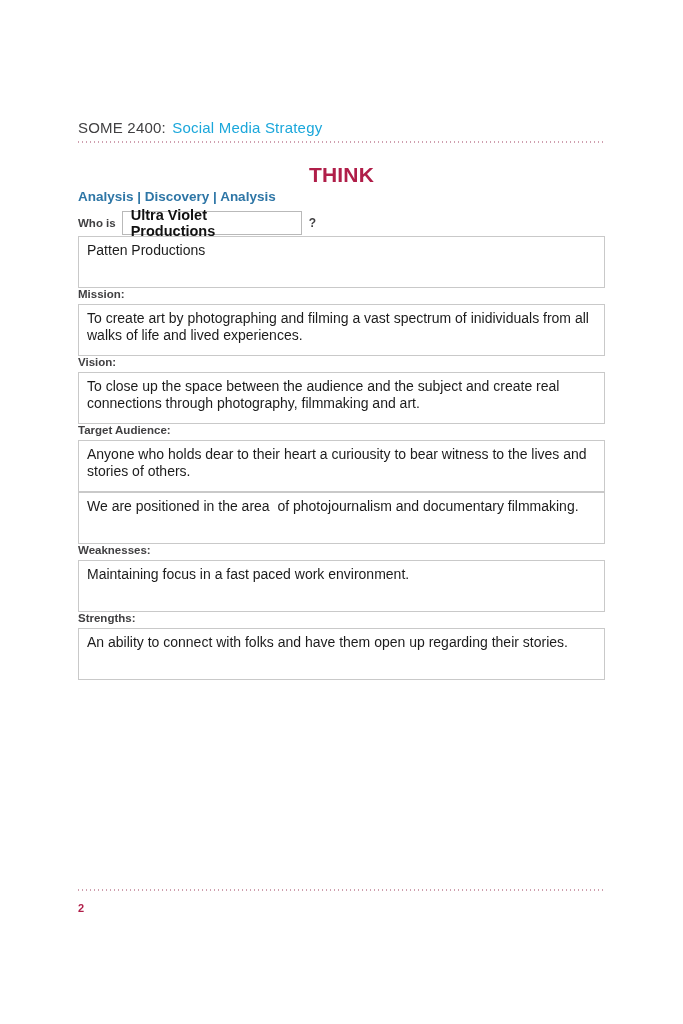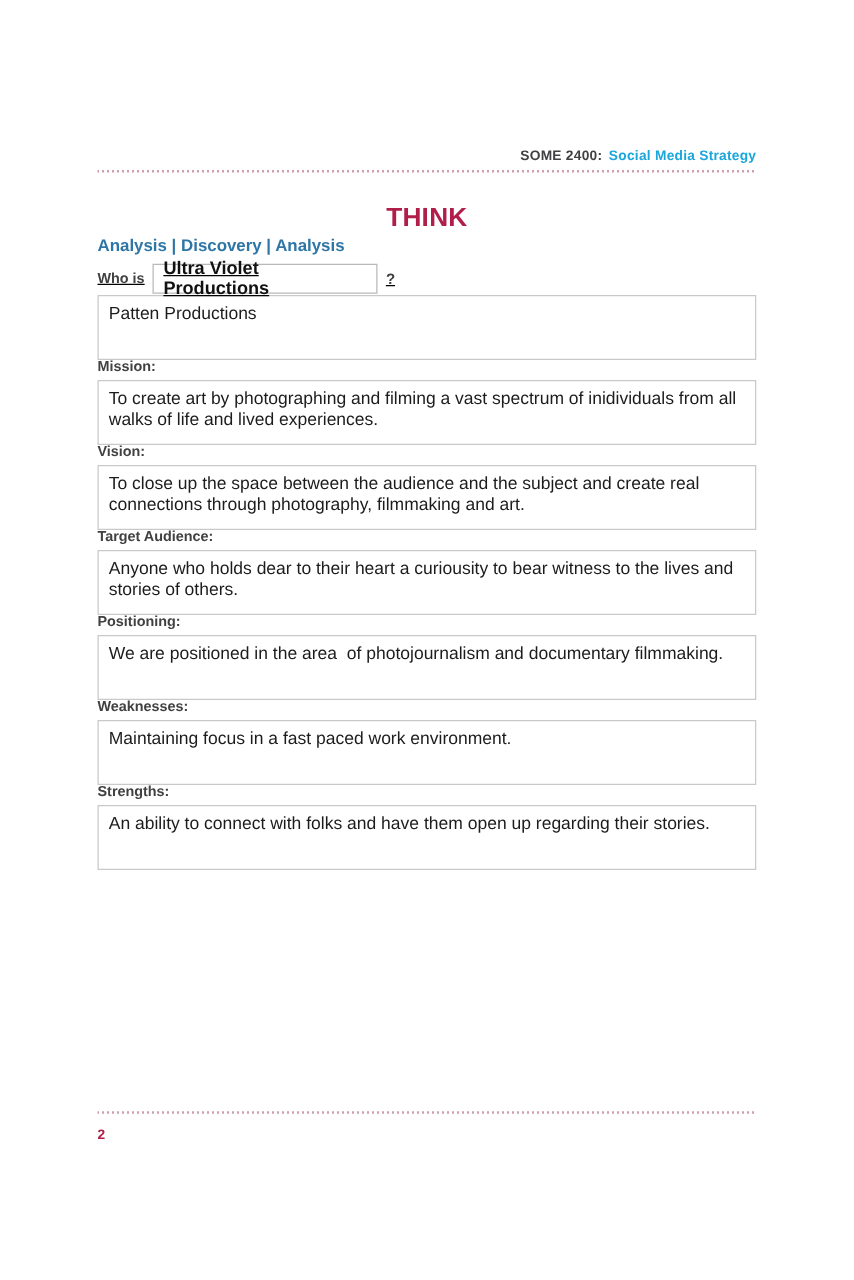--- a/index.html
+++ b/index.html
@@ -6,31 +6,31 @@
   html, body { background: #ffffff; }
   .page {
     position: relative;
     width: 683px;
     height: 1024px;
     background: #ffffff;
     font-family: "Liberation Sans", sans-serif;
     overflow: hidden;
   }
   .page-header { position: absolute; left: 78px; top: 119px; width: 527px; }
-  .course-line { font-size: 11px; font-weight: bold; color: #414042; letter-spacing: 0.2px; text-align: right; }
+  .course-line { font-size: 15px; font-weight: normal; color: #414042; letter-spacing: 0.2px; }
   .course-title { color: #1ba7db; margin-left: 2px; }
   .dotted-rule {
     margin-top: 5px;
     height: 2px;
     background-image: repeating-linear-gradient(90deg, #cf9fae 0, #cf9fae 1px, transparent 1px, transparent 4px);
   }
   .page-main { position: absolute; left: 78px; top: 164px; width: 527px; }
   .think-title { font-size: 21px; line-height: 1; font-weight: bold; color: #b01e49; letter-spacing: 0.2px; text-align: center; }
   .think-subtitle { font-size: 13.5px; line-height: 1.1; font-weight: bold; color: #2e76a6; margin-top: 5px; }
-  .whois-row { display: flex; align-items: center; margin-top: 6px; height: 24px; text-decoration: underline; }
+  .whois-row { display: flex; align-items: center; margin-top: 6px; height: 24px; }
   .whois-label { font-size: 11.5px; font-weight: bold; color: #414042; }
   .whois-input {
     margin-left: 6px;
     width: 180px;
     height: 24px;
     border: 1px solid #b9b9b9;
     background: #ffffff;
     display: flex;
     align-items: center;
     padding: 0 8px;
@@ -91,21 +91,20 @@
       <div class="field-box">To close up the space between the audience and the subject and create real connections through photography, filmmaking and art.</div>
     </div>
 
     <div class="field">
       <div class="field-label">Target Audience:</div>
       <div class="field-box">Anyone who holds dear to their heart a curiousity to bear witness to the lives and stories of others.</div>
     </div>
 
 
     <div class="field">
-      <div class="field-label">Positioning:</div>
       <div class="field-box">We are positioned in the area  of photojournalism and documentary filmmaking.</div>
     </div>
 
     <div class="field">
       <div class="field-label">Weaknesses:</div>
       <div class="field-box">Maintaining focus in a fast paced work environment.</div>
     </div>
 
     <div class="field">
       <div class="field-label">Strengths:</div>

